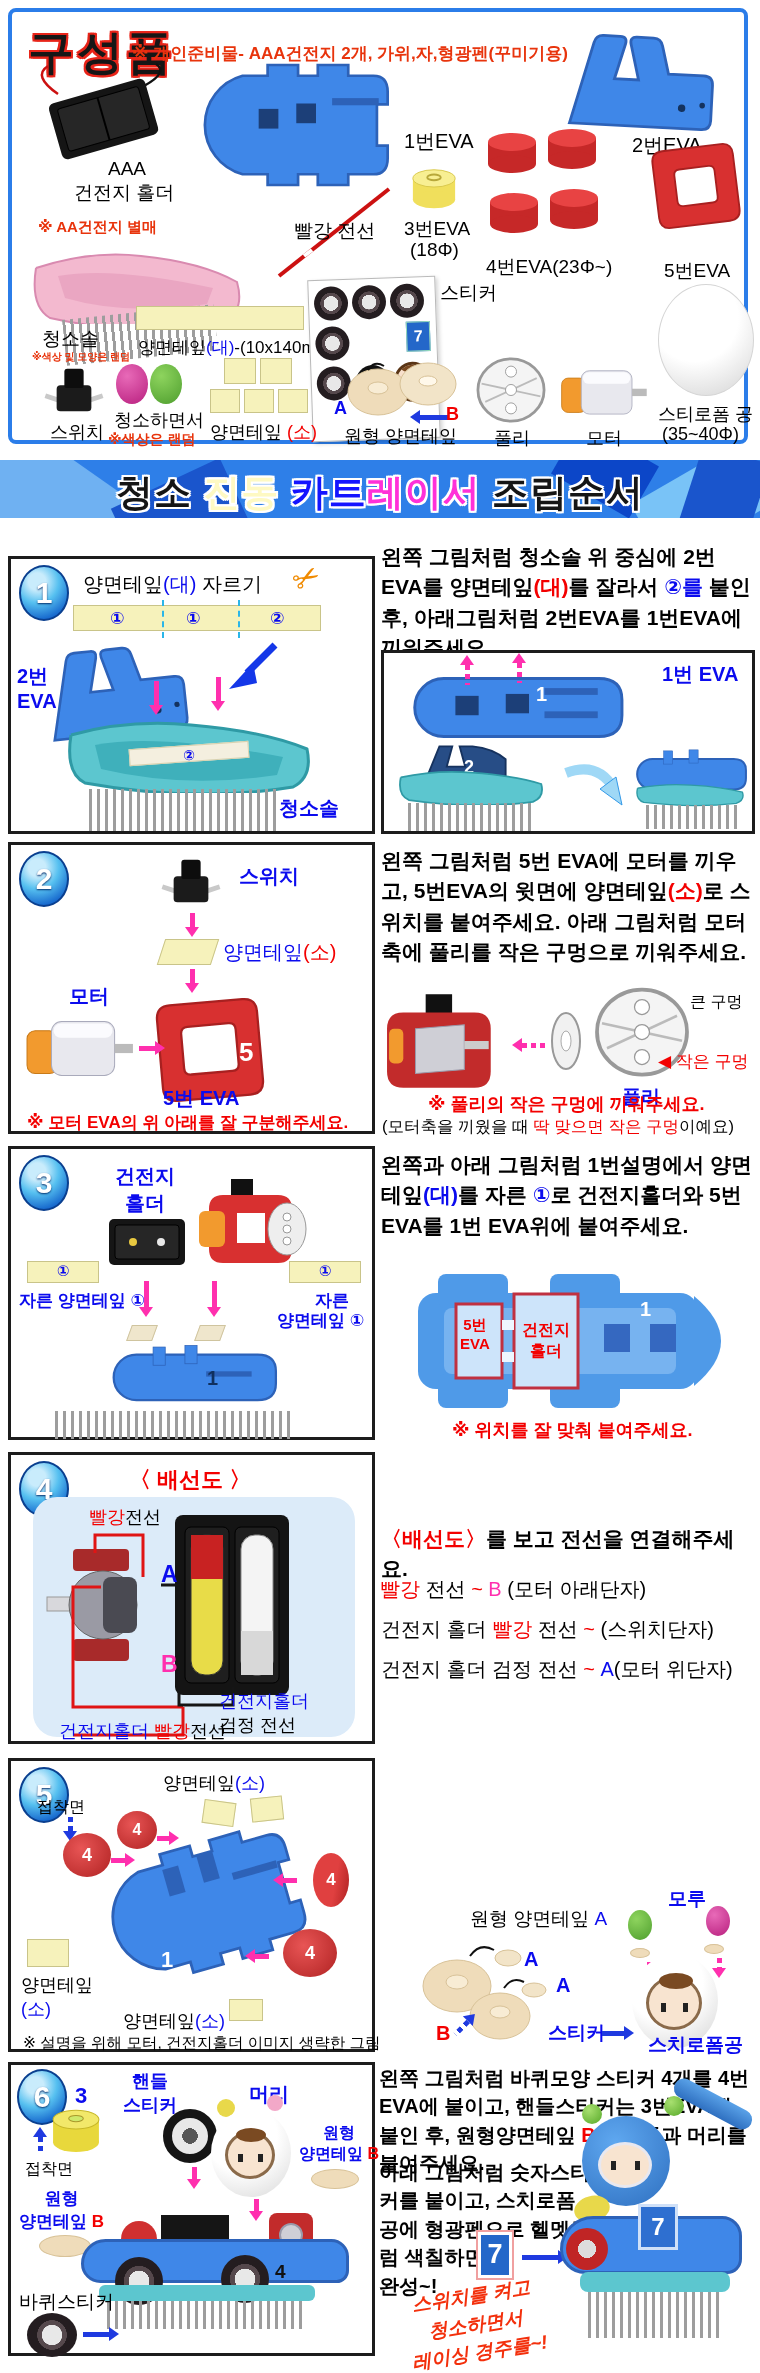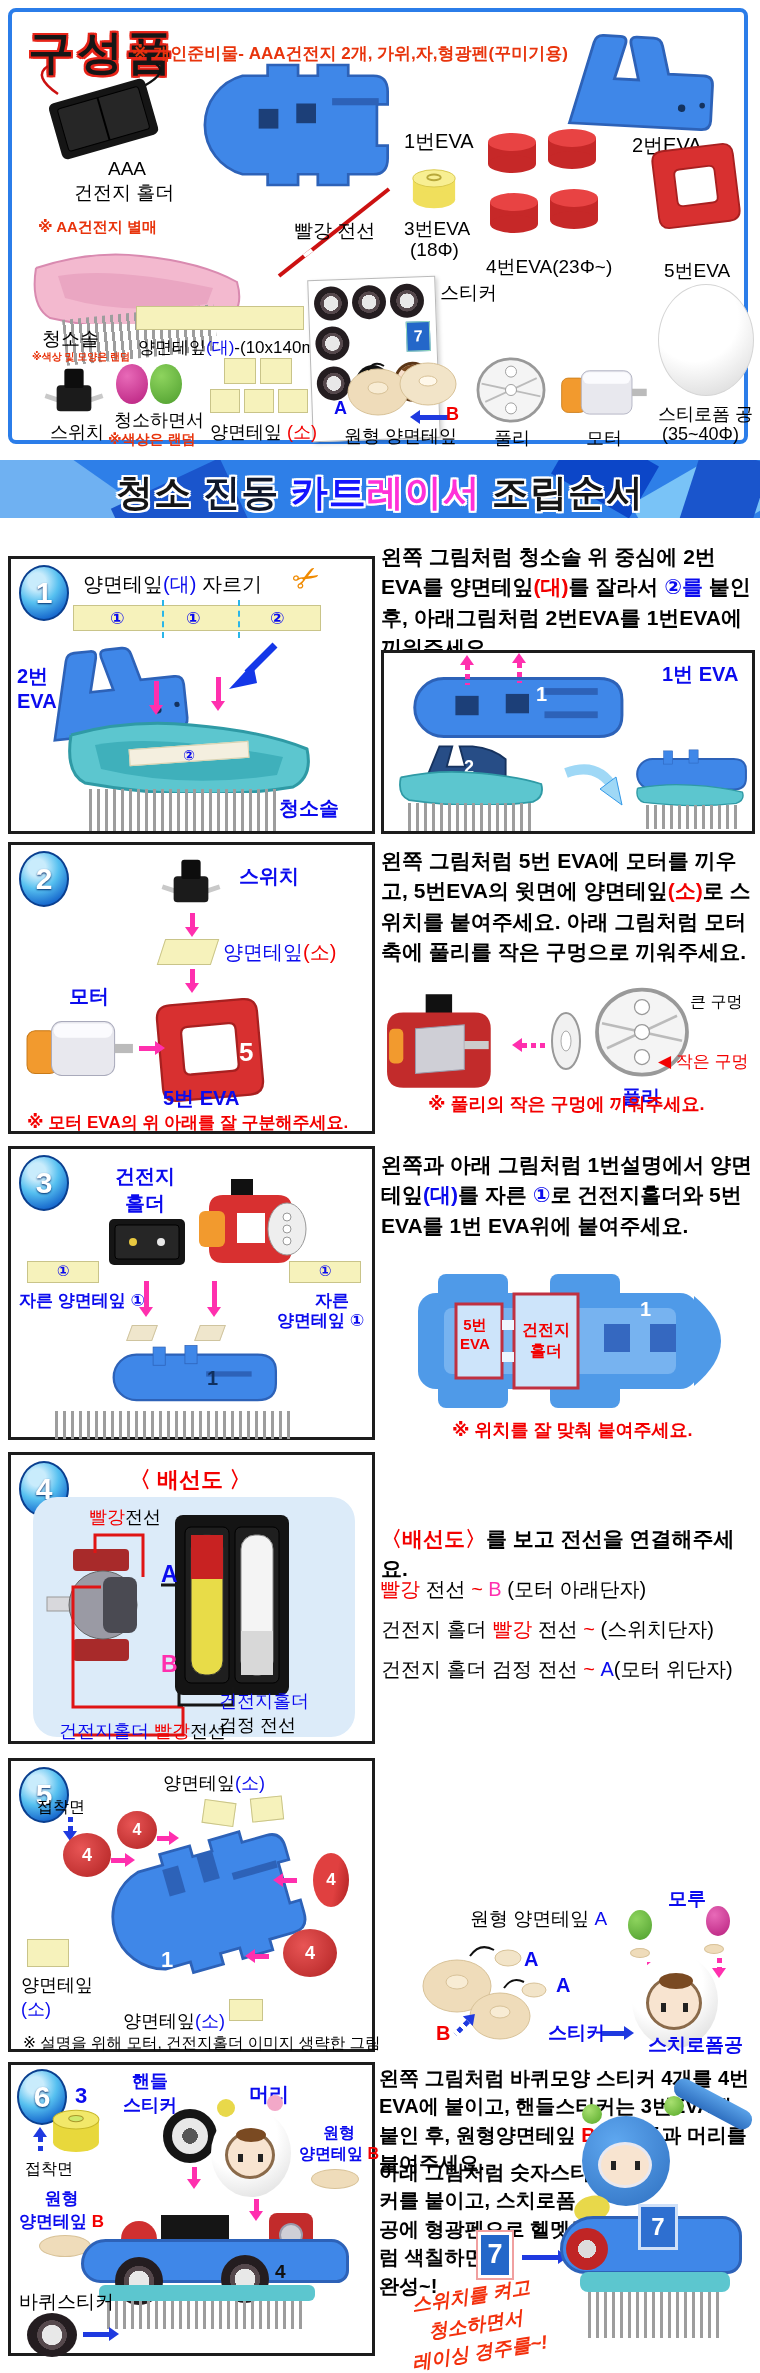--- a/index.html
+++ b/index.html
@@ -203,21 +203,21 @@
   <span class="lb" style="left:650px;top:412px;font-size:18px">(35~40Φ)</span>
 </div>
 
 <div class="abs" style="left:0;top:460px;width:760px;height:58px;background:#2e7fe8;overflow:hidden">
   <i class="abs" style="left:-30px;top:-10px;width:150px;height:90px;background:#6fb1f2;transform:rotate(35deg)"></i>
   <i class="abs" style="left:120px;top:20px;width:120px;height:70px;background:#1a55cc;transform:rotate(-25deg)"></i>
   <i class="abs" style="left:560px;top:-20px;width:90px;height:60px;background:#0c46c8;transform:rotate(30deg)"></i>
   <i class="abs" style="left:640px;top:10px;width:120px;height:70px;background:#79c3f7;transform:rotate(-30deg)"></i>
   <i class="abs" style="left:690px;top:-8px;width:70px;height:80px;background:#1a55cc;transform:rotate(18deg)"></i>
   <div class="abs bt" style="left:0;top:8px;width:760px;text-align:center">
-    <span style="color:#151515">청소 </span><span style="color:#0f172a">진동</span><span style="color:#1414ff"> 카트</span><span style="color:#ff30d8">레이서</span><span style="color:#151515"> 조립순서</span>
+    <span style="color:#151515">청소 </span><span style="color:#fef9c3">진동</span><span style="color:#1414ff"> 카트</span><span style="color:#ff30d8">레이서</span><span style="color:#151515"> 조립순서</span>
   </div>
 </div>
 
 <div class="abs" style="left:0;top:540px;width:760px;height:294px">
   <div class="panel" style="left:8px;top:16px;width:367px;height:278px">
     <div class="badge" style="left:8px;top:6px">1</div>
     <div class="lb" style="left:72px;top:12px;font-size:20px">
       <span>양면테잎</span><span class="blue">(대)</span><span> 자르기</span>
     </div>
     <span class="abs org" style="left:282px;top:0;font-size:32px;font-weight:bold;transform:rotate(-30deg)">✂</span>
@@ -373,20 +373,23 @@
     <circle cx="40" cy="17" r="6" fill="#fff" stroke="#999"></circle>
         <circle cx="40" cy="37" r="6" fill="#fff" stroke="#999"></circle>
         <circle cx="40" cy="57" r="6" fill="#fff" stroke="#999"></circle>
   </svg>
   <span class="lb" style="left:690px;top:150px;font-size:16px">큰 구멍</span>
   <div class="lb" style="left:658px;top:208px;font-size:17px">
     <span class="red">◀</span> <span class="red">작은 구멍</span>
   </div>
   <span class="lbb" style="left:622px;top:242px;font-size:19px">풀리</span>
   <span class="lbr" style="left:428px;top:250px;font-size:18px">※ 풀리의 작은 구멍에 끼워주세요.</span>
+  <div class="lb" style="left:382px;top:274px;font-size:16.5px">
+    <span>(모터축을 끼웠을 때 </span><span class="red">딱 맞으면</span><span> </span><span class="red">작은 구멍</span><span>이예요)</span>
+  </div>
 </div>
 
 <div class="abs" style="left:0;top:1146px;width:760px;height:294px">
   <div class="panel" style="left:8px;top:0;width:367px;height:294px">
     <div class="badge" style="left:8px;top:6px">3</div>
     <div class="lbb" style="left:104px;top:14px;font-size:20px;text-align:center">
           <span style="display:block">건전지</span>
           <span style="display:block">홀더</span>
         </div>
     <svg class="abs" style="left:94px;top:64px" width="84" height="56" viewBox="0 0 84 56">

